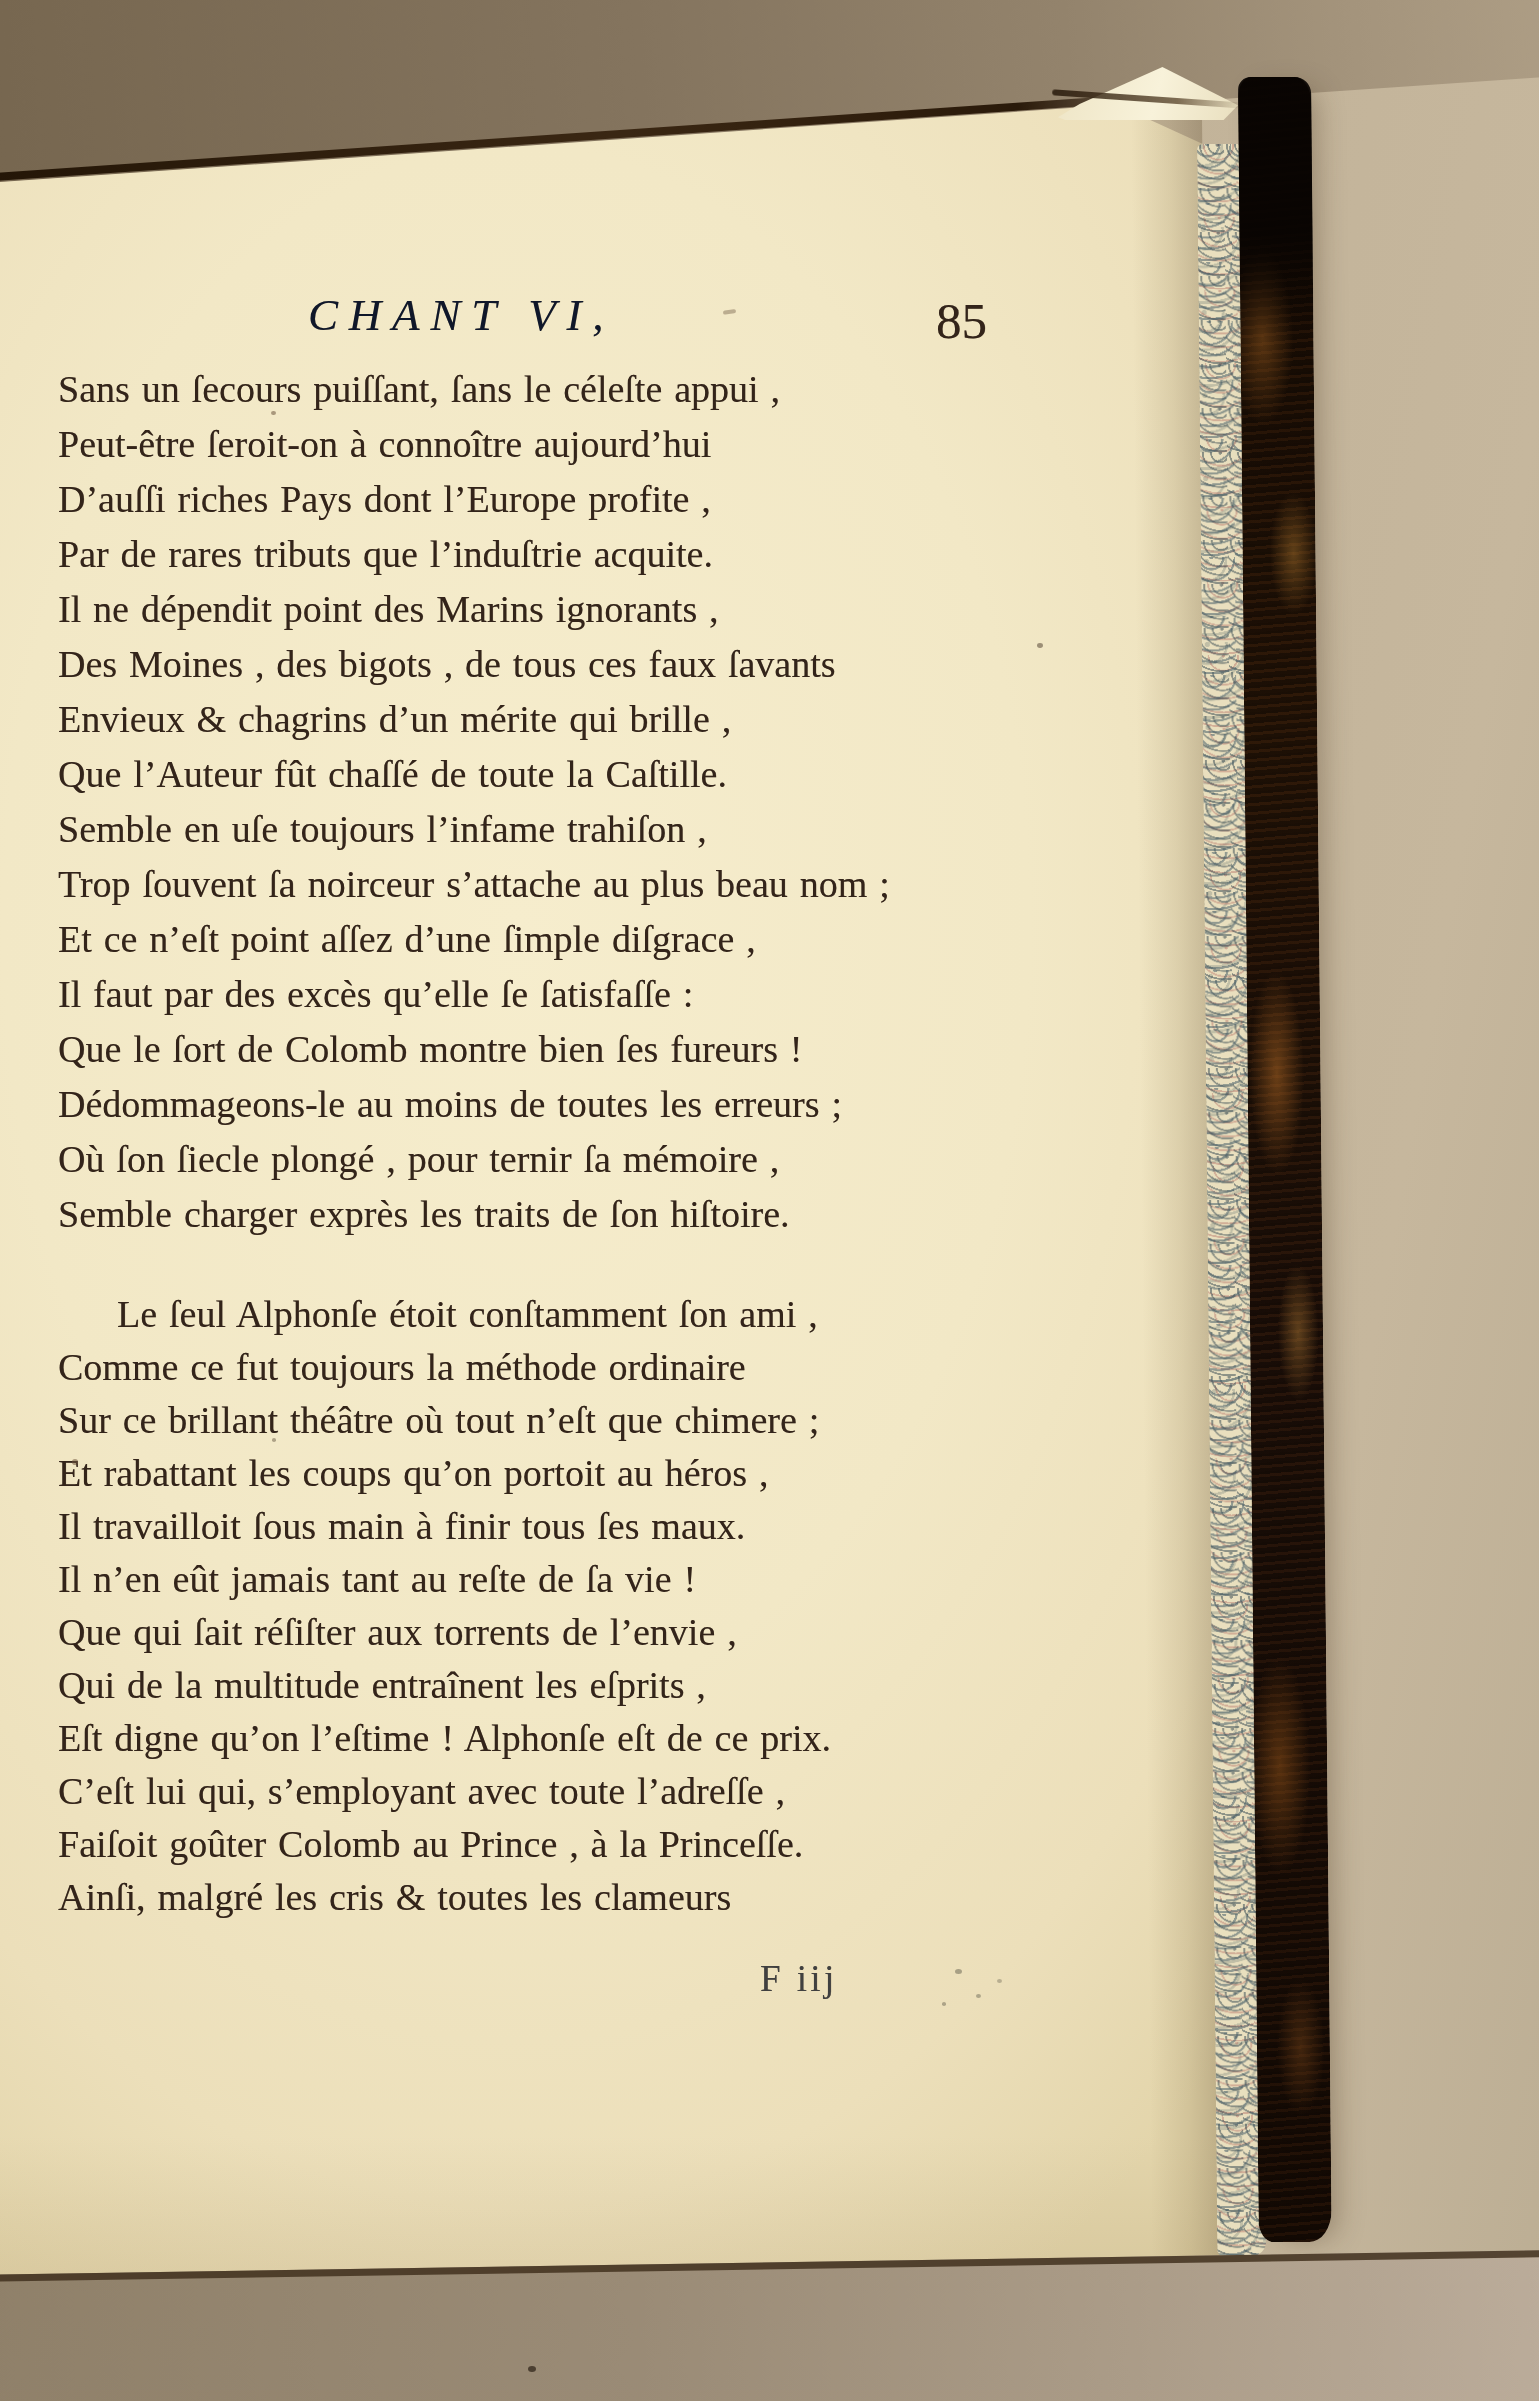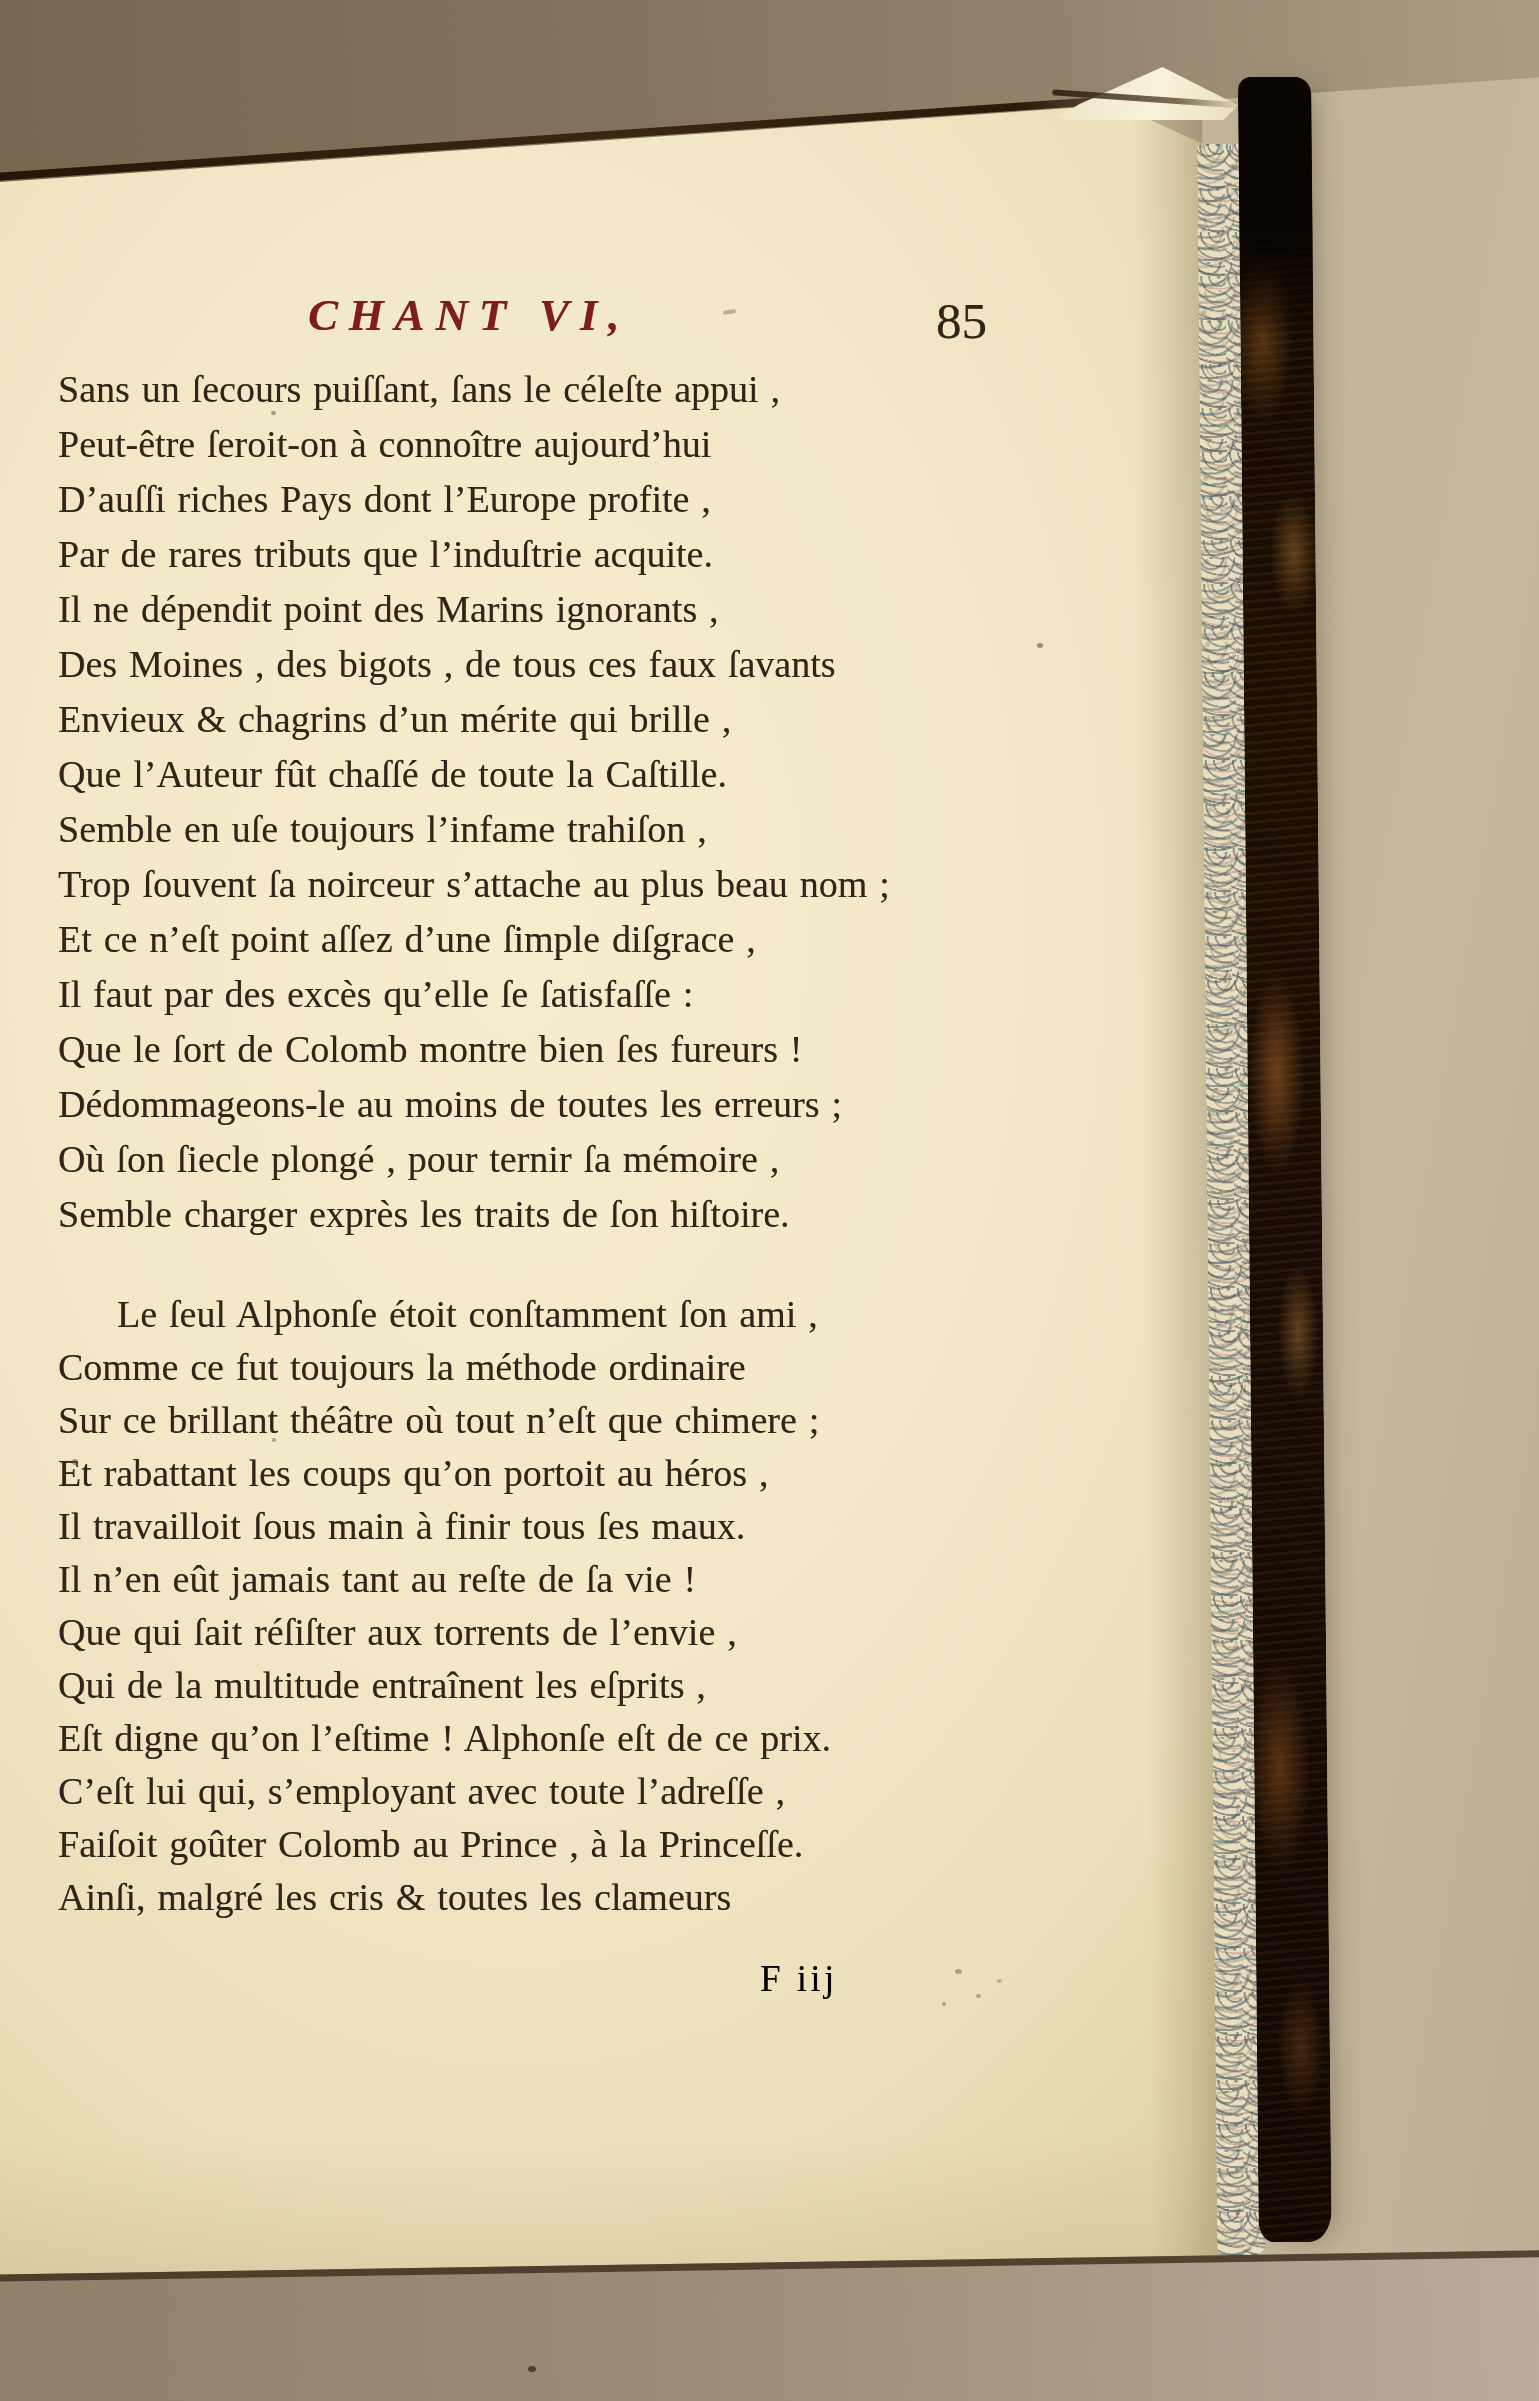--- a/index.html
+++ b/index.html
@@ -65,29 +65,29 @@
       linear-gradient(180deg,#1a0d04,#2c1808 30%,#24130a 60%,#1c0e05);}
   .leather-topcap{position:absolute;left:0;top:0;width:100%;height:273px;
     border-radius:12.7px 16.6px 9.8px 9.8px;
     background:linear-gradient(180deg,rgba(8,4,2,.92) 0 156px,rgba(8,4,2,0) 263px);}
 
   
   .textblock{position:absolute;left:58px;top:0;width:1073px;color:#33241a;
     text-shadow:0.2px 0.2px 0.6px rgba(53,37,23,.45);}
   .header-row{position:absolute;top:289px;left:0;width:1005px;height:63px;}
   .chant-title{position:absolute;left:250px;top:0;
-    font-style:italic;font-size:45px;letter-spacing:.24em;color:#7f1d1d;white-space:nowrap;font-weight:bold;}
+    font-style:italic;font-size:45px;letter-spacing:.24em;color:#0f172a;white-space:nowrap;}
   .folio{position:absolute;left:878px;top:2.9px;font-size:51px;color:#33241a;}
   .stanza{position:absolute;left:0;width:1073px;}
   .stanza-1{top:362px;font-family:Liberation Serif, serif;}
   .stanza-2{top:1288px;}
   .stanza-2 .vline{line-height:53px;}
   .stanza-2 .vline:first-child{text-indent:59px;}
   .vline{font-size:38px;line-height:55px;white-space:nowrap;word-spacing:2.4px;}
-  .signature{position:absolute;left:702px;top:1957px;font-size:37px;letter-spacing:3.4px;color:#000000;}
+  .signature{position:absolute;left:702px;top:1957px;font-size:37px;letter-spacing:3.4px;color:#404040;}
 
   
   .speck{position:absolute;border-radius:50%;}
   .sp1{left:271px;top:411px;width:4.9px;height:4.4px;background:rgba(95,72,50,.5);}
   .sp2{left:723px;top:310px;width:12.7px;height:3.9px;border-radius:2px;background:rgba(86,64,42,.35);transform:rotate(-8deg);}
   .sp3{left:72px;top:1459px;width:6.3px;height:5.9px;background:rgba(112,86,62,.55);}
   .sp4{left:272px;top:1438px;width:4.4px;height:3.9px;background:rgba(92,76,56,.45);}
   .sp5{left:1037px;top:643px;width:5.9px;height:4.9px;background:rgba(72,56,40,.5);}
   .sp6{left:955px;top:1969px;width:7.3px;height:5.4px;background:rgba(122,116,96,.6);}
   .sp7{left:976px;top:1994px;width:5.4px;height:4.4px;background:rgba(122,116,96,.55);}

